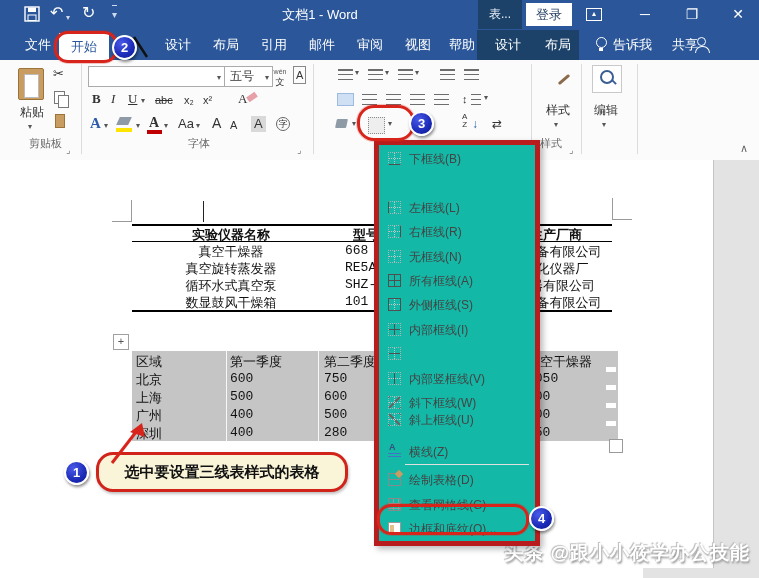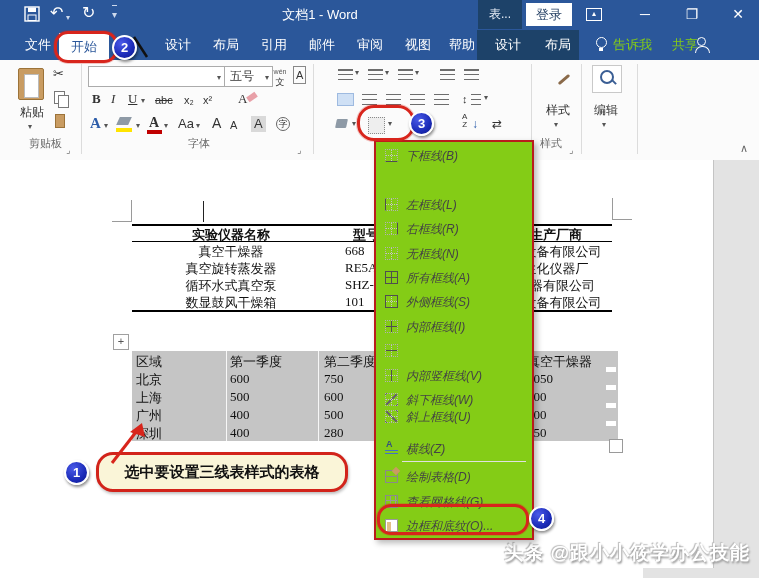--- a/index.html
+++ b/index.html
@@ -26,21 +26,21 @@
   .redring{position:absolute;border:3px solid #d8251c;border-radius:14px;box-shadow:0 0 0 1px rgba(216,37,28,.25);}
   .badge{position:absolute;width:21px;height:21px;border-radius:50%;
          background:radial-gradient(circle at 35% 30%,#4a5ae8,#1b2bb8 60%,#0d1886);
          border:2px solid #fff;box-shadow:1px 2px 3px rgba(0,0,0,.45);
          color:#fff;font-size:13px;font-weight:bold;text-align:center;line-height:21px;z-index:60;}
   .bulb{position:absolute;left:596px;top:7px;width:9px;height:9px;border:1.5px solid #fff;border-radius:50%;}
   .bulb:after{content:'';position:absolute;left:2px;top:10px;width:4px;height:3px;background:#fff;}
   .person{position:absolute;left:697px;top:7px;width:7px;height:7px;border:1.5px solid #fff;border-radius:50%;}
   .person:after{content:'';position:absolute;left:-3px;top:8px;width:13px;height:6px;border:1.5px solid #fff;
                 border-bottom:none;border-radius:7px 7px 0 0;}
-  .tabtext{color:#84cc16;font-size:13px;position:absolute;top:0;line-height:30px;}
+  .tabtext{color:#ffffff;font-size:13px;position:absolute;top:0;line-height:30px;}
   
   .ribbon{position:absolute;left:0;top:60px;width:759px;height:100px;background:#fbfbfb;border-bottom:1px solid #d5d5d5;}
   .vsep{position:absolute;top:4px;height:90px;width:1px;background:#dcdcdc;}
   .glabel{position:absolute;top:76px;font-size:11px;color:#6a6a6a;text-align:right;}
   .launch{position:absolute;top:85px;font-size:9px;color:#777;}
   .dd{font-size:8px;color:#555;}
   .ric{position:absolute;font-size:13px;color:#333;line-height:16px;}
   .combo{position:absolute;top:6px;height:19px;border:1px solid #ababab;background:#fff;font-size:12px;
          color:#333;line-height:19px;padding-left:5px;}
   .combo .dd{position:absolute;right:3px;top:1px;}
@@ -52,22 +52,22 @@
   .albars{position:absolute;width:15px;height:11px;
           background:repeating-linear-gradient(#6d6d6d 0 1.5px,transparent 1.5px 4.8px);}
   .sel-box{background:#cfe0f5;outline:1px solid #9ebae0;}
   .bucket{position:absolute;width:11px;height:9px;background:#8e9aa6;transform:skewX(-12deg);border-radius:1px;}
   .borders-btn{position:absolute;left:368px;top:57px;width:15px;height:15px;border:1px dotted #8a8a8a;background:#eee;}
   .magnify{position:absolute;left:600px;top:10px;width:10px;height:10px;border:2px solid #3a5e94;border-radius:50%;}
   .magnify:after{content:'';position:absolute;left:9px;top:9px;width:6px;height:2px;background:#3a5e94;transform:rotate(45deg);}
   .bigA{position:absolute;left:541px;top:8px;font-size:26px;font-weight:bold;color:#2d5daa;font-family:"Liberation Serif",serif;}
   .brush{position:absolute;left:557px;top:18px;width:14px;height:3px;background:#8a6a4a;transform:rotate(-40deg);border-radius:2px;}
   
-  .menu{position:absolute;left:374px;top:140px;width:156px;height:396px;background:#84cc16;border:2px solid #b91c1c;
-        box-shadow:3px 3px 6px rgba(0,0,0,.28);z-index:40;font-style:italic;}
+  .menu{position:absolute;left:374px;top:140px;width:156px;height:396px;background:#14b8a6;border:5px solid #b91c1c;
+        box-shadow:3px 3px 6px rgba(0,0,0,.28);z-index:40;}
   .mi{position:absolute;left:0;width:100%;height:24.4px;font-size:12px;color:#444;line-height:24.4px;cursor:default;}
   .mi .lab{position:absolute;left:30px;top:0;}
   .msep{position:absolute;left:26px;width:124px;height:1px;background:#e0e0e0;}
   .bi{position:absolute;left:9px;top:5px;width:13px;height:13px;border:1px dotted #b2b2b2;box-sizing:border-box;}
   .bi:before{content:'';position:absolute;left:0;right:0;top:5px;border-top:1px dotted #c5c5c5;}
   .bi:after{content:'';position:absolute;top:0;bottom:0;left:5px;border-left:1px dotted #c5c5c5;}
   .bi.bb{border-bottom:1px solid #4f4f4f;}  .bi.bt{border-top:1px solid #4f4f4f;}
   .bi.bl{border-left:1px solid #4f4f4f;}    .bi.br{border-right:1px solid #4f4f4f;}
   .bi.ball{border:1px solid #4f4f4f;}
   .bi.ball:before,.bi.bin:before,.bi.bih:before{border-top:1px solid #4f4f4f;}
@@ -88,21 +88,21 @@
                  repeating-linear-gradient(90deg,transparent 0 4px,#9a9a9a 4px 5px);}
   .bi.grid:before,.bi.grid:after{display:none;}
   .bi.page{border:1px solid #999;background:#fff;}
   .bi.page:before{content:'';border:none;left:1px;top:2px;width:4px;height:9px;background:#e2c089;}
   .bi.page:after{display:none;}
   
   .doc{position:absolute;left:0;top:160px;width:759px;height:418px;background:#fff;}
   .grayR{position:absolute;left:713px;top:0;width:46px;height:418px;background:#e3e3e3;border-left:1px solid #c4c4c4;}
   .grayB{position:absolute;left:643px;top:408px;width:116px;height:10px;background:#e3e3e3;}
   .hl{position:absolute;background:#000;}
-  .docfont{font-family:Liberation Serif, serif;font-size:13px;color:#111;}
+  .docfont{font-family:Liberation Mono, monospace;font-size:13px;color:#111;}
   .t1row{position:absolute;left:0;width:759px;height:17px;}
   .t1row span{position:absolute;white-space:nowrap;}
   .t1row .c0{left:132px;width:198px;text-align:center;}
   .t1row .c1{left:345px;}
   .t1row .c2{left:460px;width:192px;text-align:center;}
   .t1head span{font-weight:bold;}
   .t1head .c1{left:353px;}
   .t2sel{position:absolute;left:132px;top:191px;width:486px;height:90px;background:#c5c5c5;}
   .t2row{position:absolute;left:0;width:759px;height:18px;}
   .t2row span{position:absolute;white-space:nowrap;}

